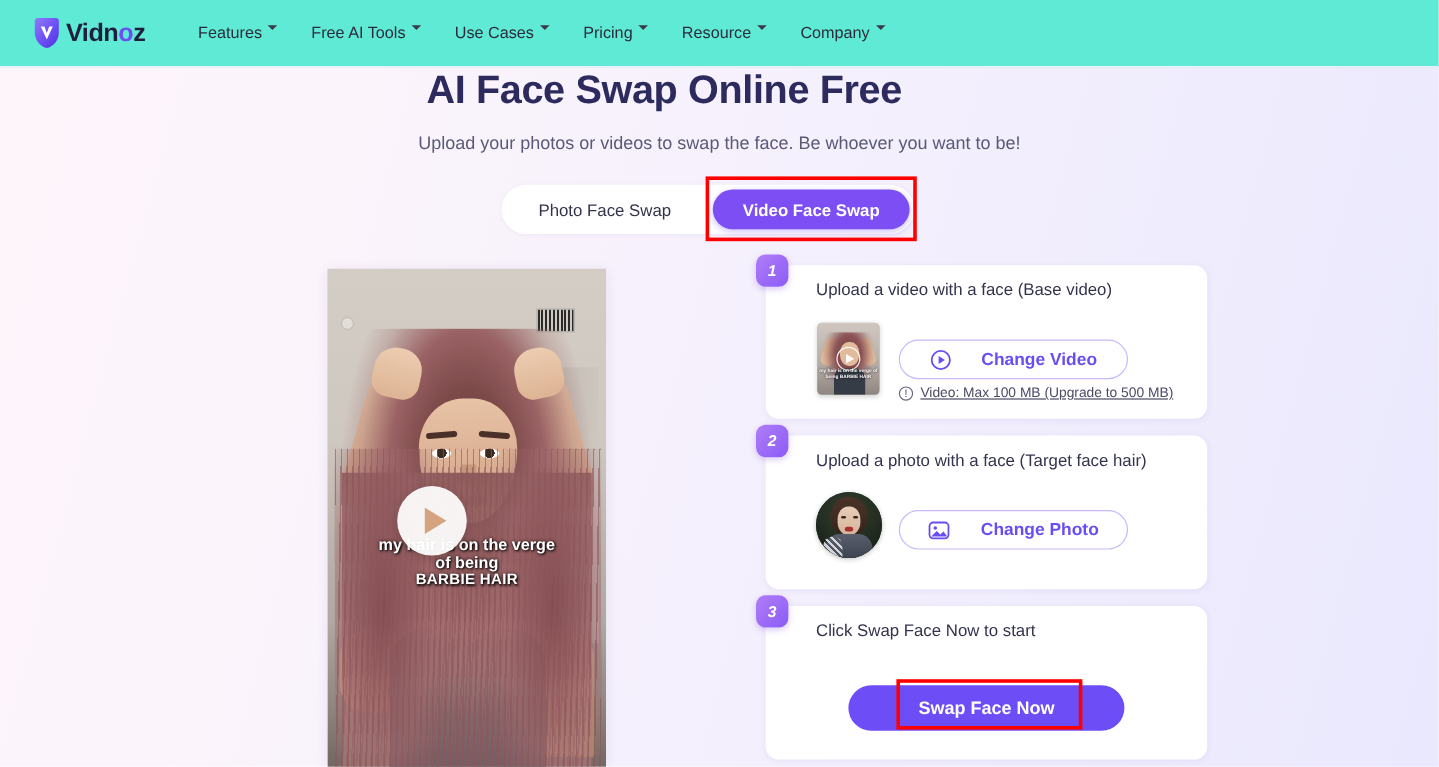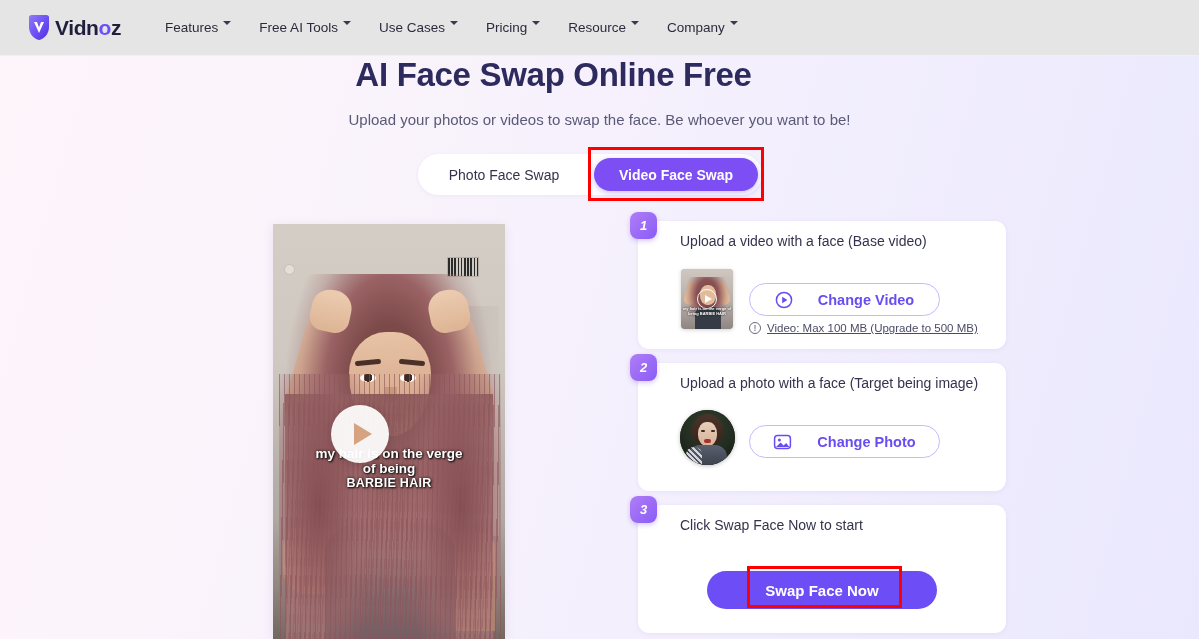--- a/index.html
+++ b/index.html
@@ -8,21 +8,21 @@
     overflow: hidden;
     font-family: "Liberation Sans", sans-serif;
     background: #ffffff;
   }
   .page { position: relative; width: 1199px; height: 639px; overflow: hidden; }
 
   
   .nav {
     position: absolute; top: 0; left: 0;
     width: 1199px; height: 56px;
-    background: #e5e5e5;
+    background: #5eead4;
     display: flex; align-items: center;
     z-index: 40;
     border-bottom: 1px solid #f1eefa;
   }
   .logo { display: flex; align-items: center; margin-left: 26px; }
   .logo-mark { width: 26px; height: 27px; position: relative; }
   .logo-text {
     font-size: 21px; font-weight: bold; letter-spacing: -0.4px;
     color: #1f1f3d; margin-left: 3px;
   }
@@ -483,21 +483,21 @@
     </button>
 
     <div class="hint-row">
       <span class="info-circle">!</span>
       <span class="hint-text">Video: Max 100 MB (Upgrade to 500 MB)</span>
     </div>
   </div>
 
   <div class="panel" id="panel2">
     <div class="step-badge">2</div>
-    <div class="panel-title">Upload a photo with a face (Target being image)</div>
+    <div class="panel-title">Upload a photo with a face (Target face hair)</div>
 
     <button class="outline-btn" id="btn-change-photo">
       <span>
         <svg width="19" height="18" viewBox="0 0 19 18">
           <rect x="1.6" y="2.4" width="15.8" height="13.2" rx="3" fill="none" stroke="#6a4cf3" stroke-width="1.5"></rect>
           <circle cx="6.4" cy="7" r="1.5" fill="#6a4cf3"></circle>
           <path d="M3 14 L7.6 9.4 L10.6 12.4 L13.2 10 L16 13.5 L16 14 Z" fill="#6a4cf3"></path>
         </svg>
       </span>
       <span>Change Photo</span>

